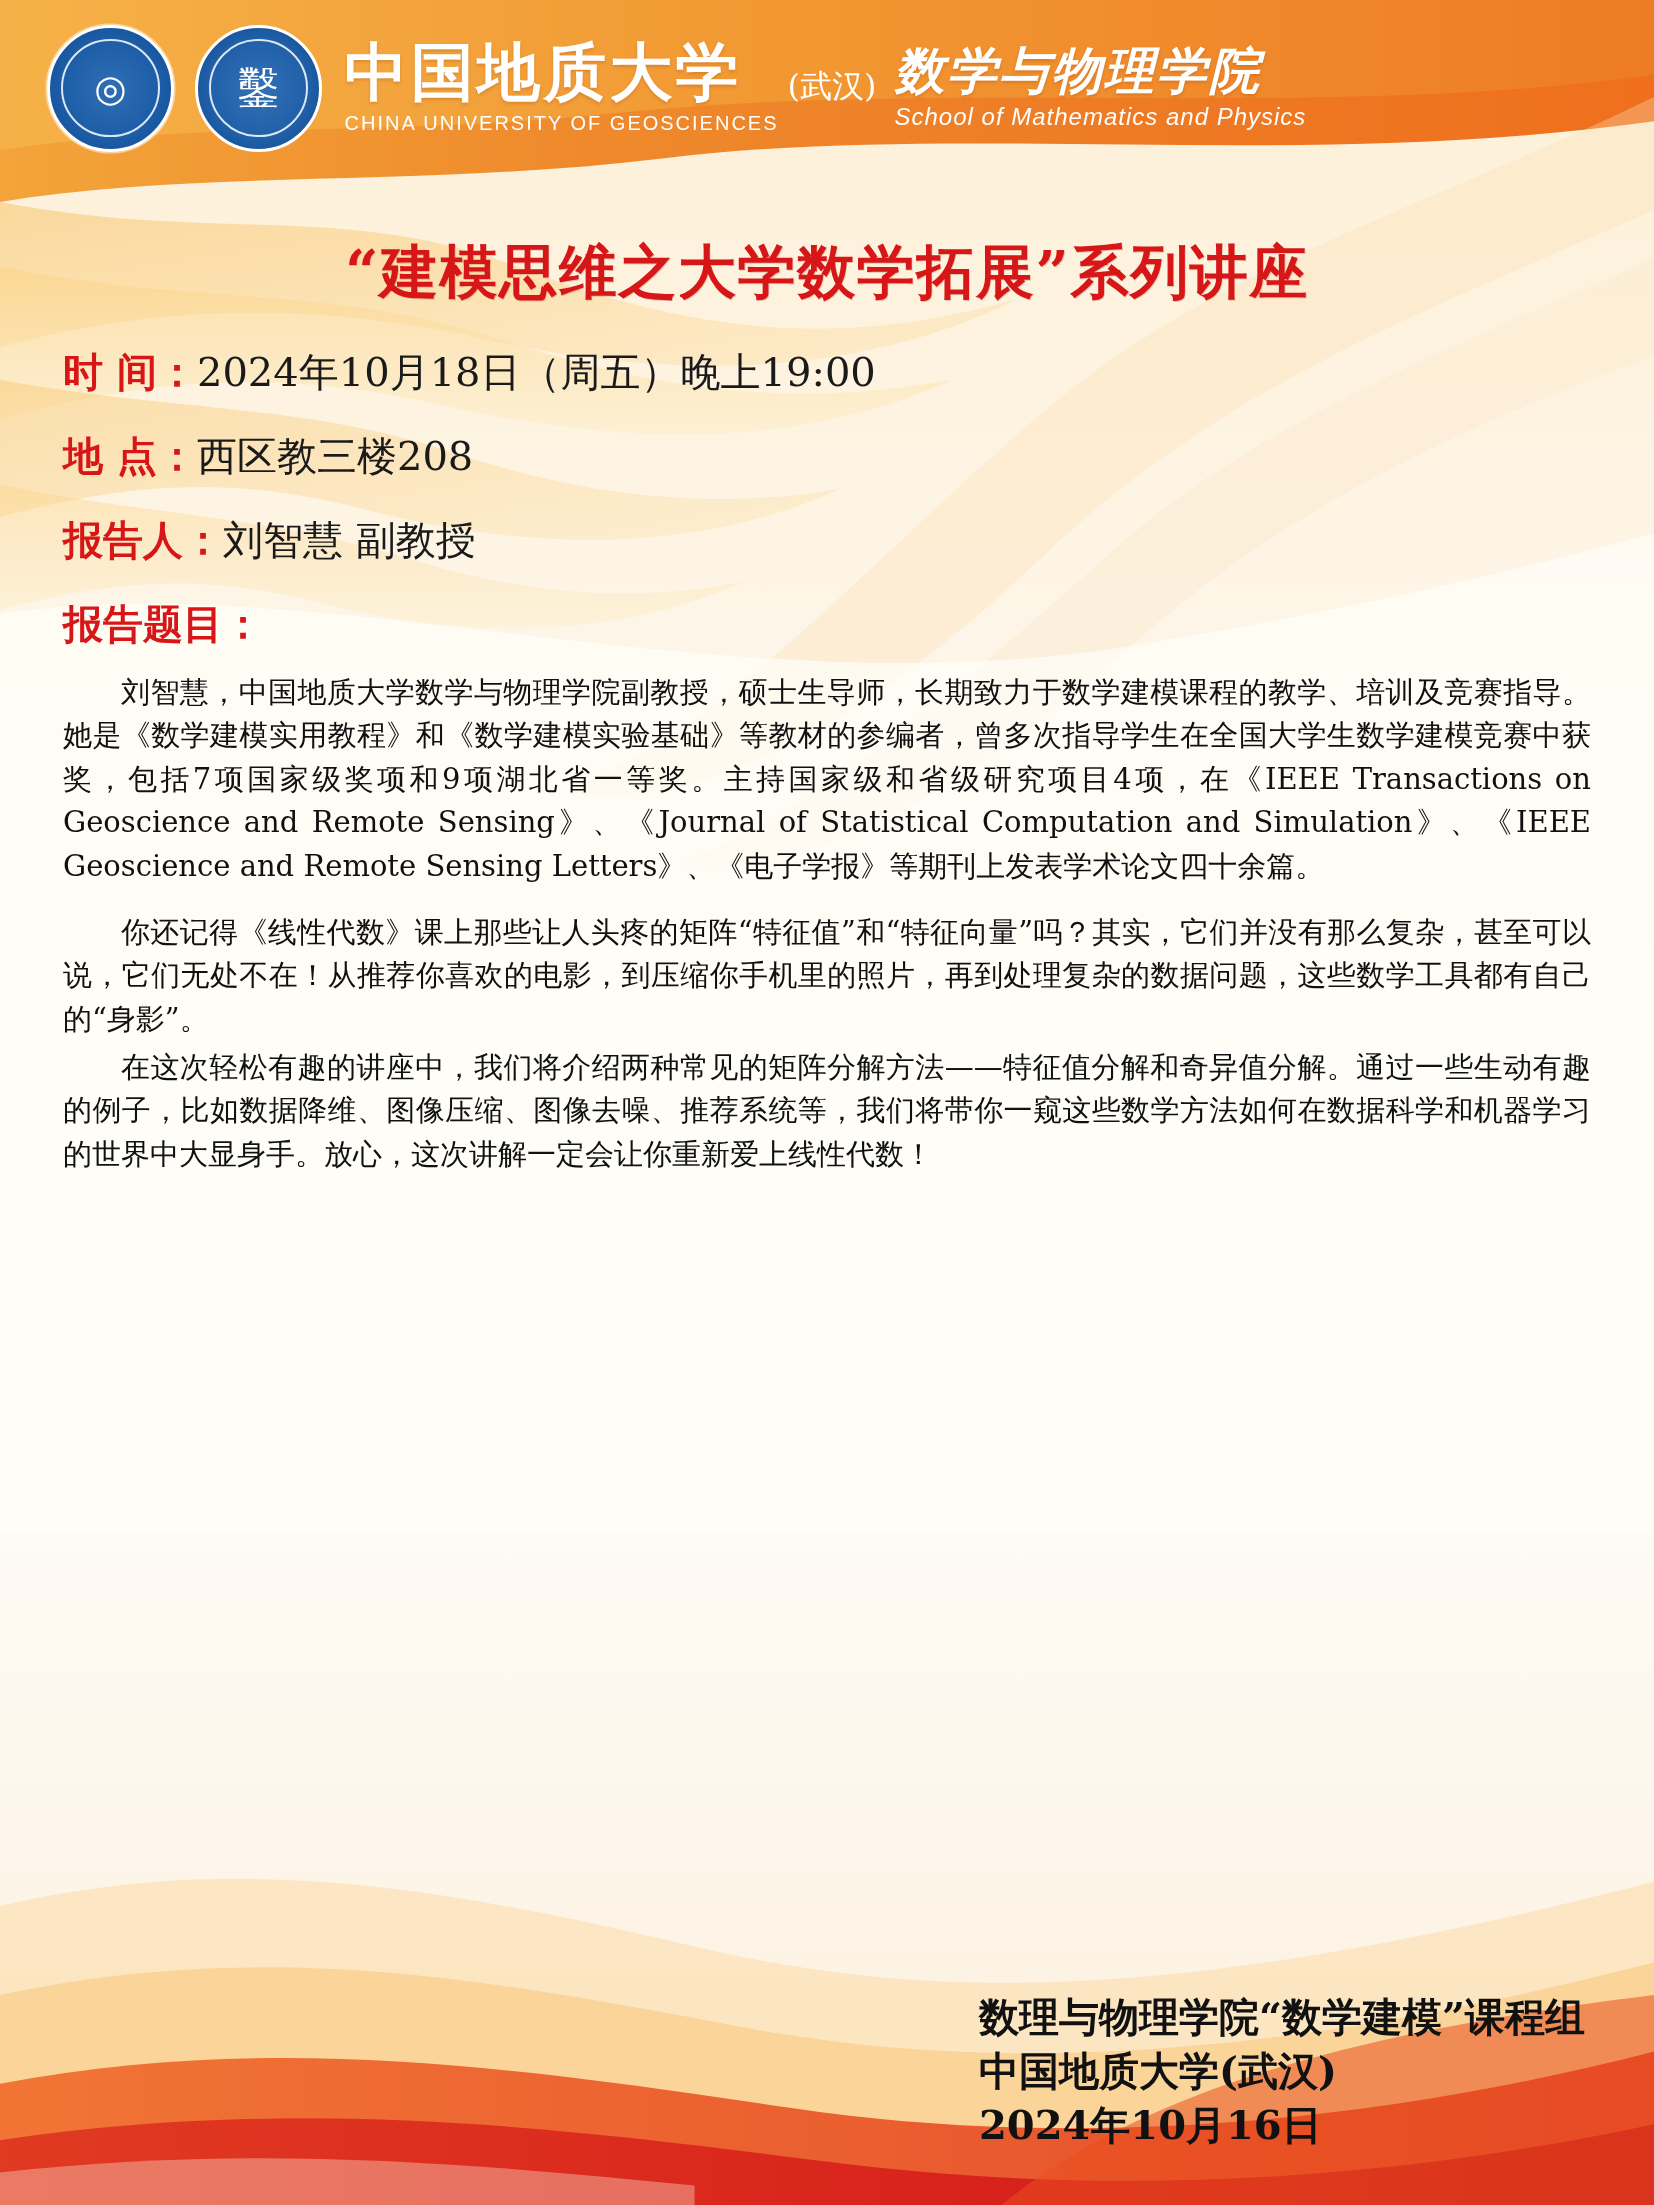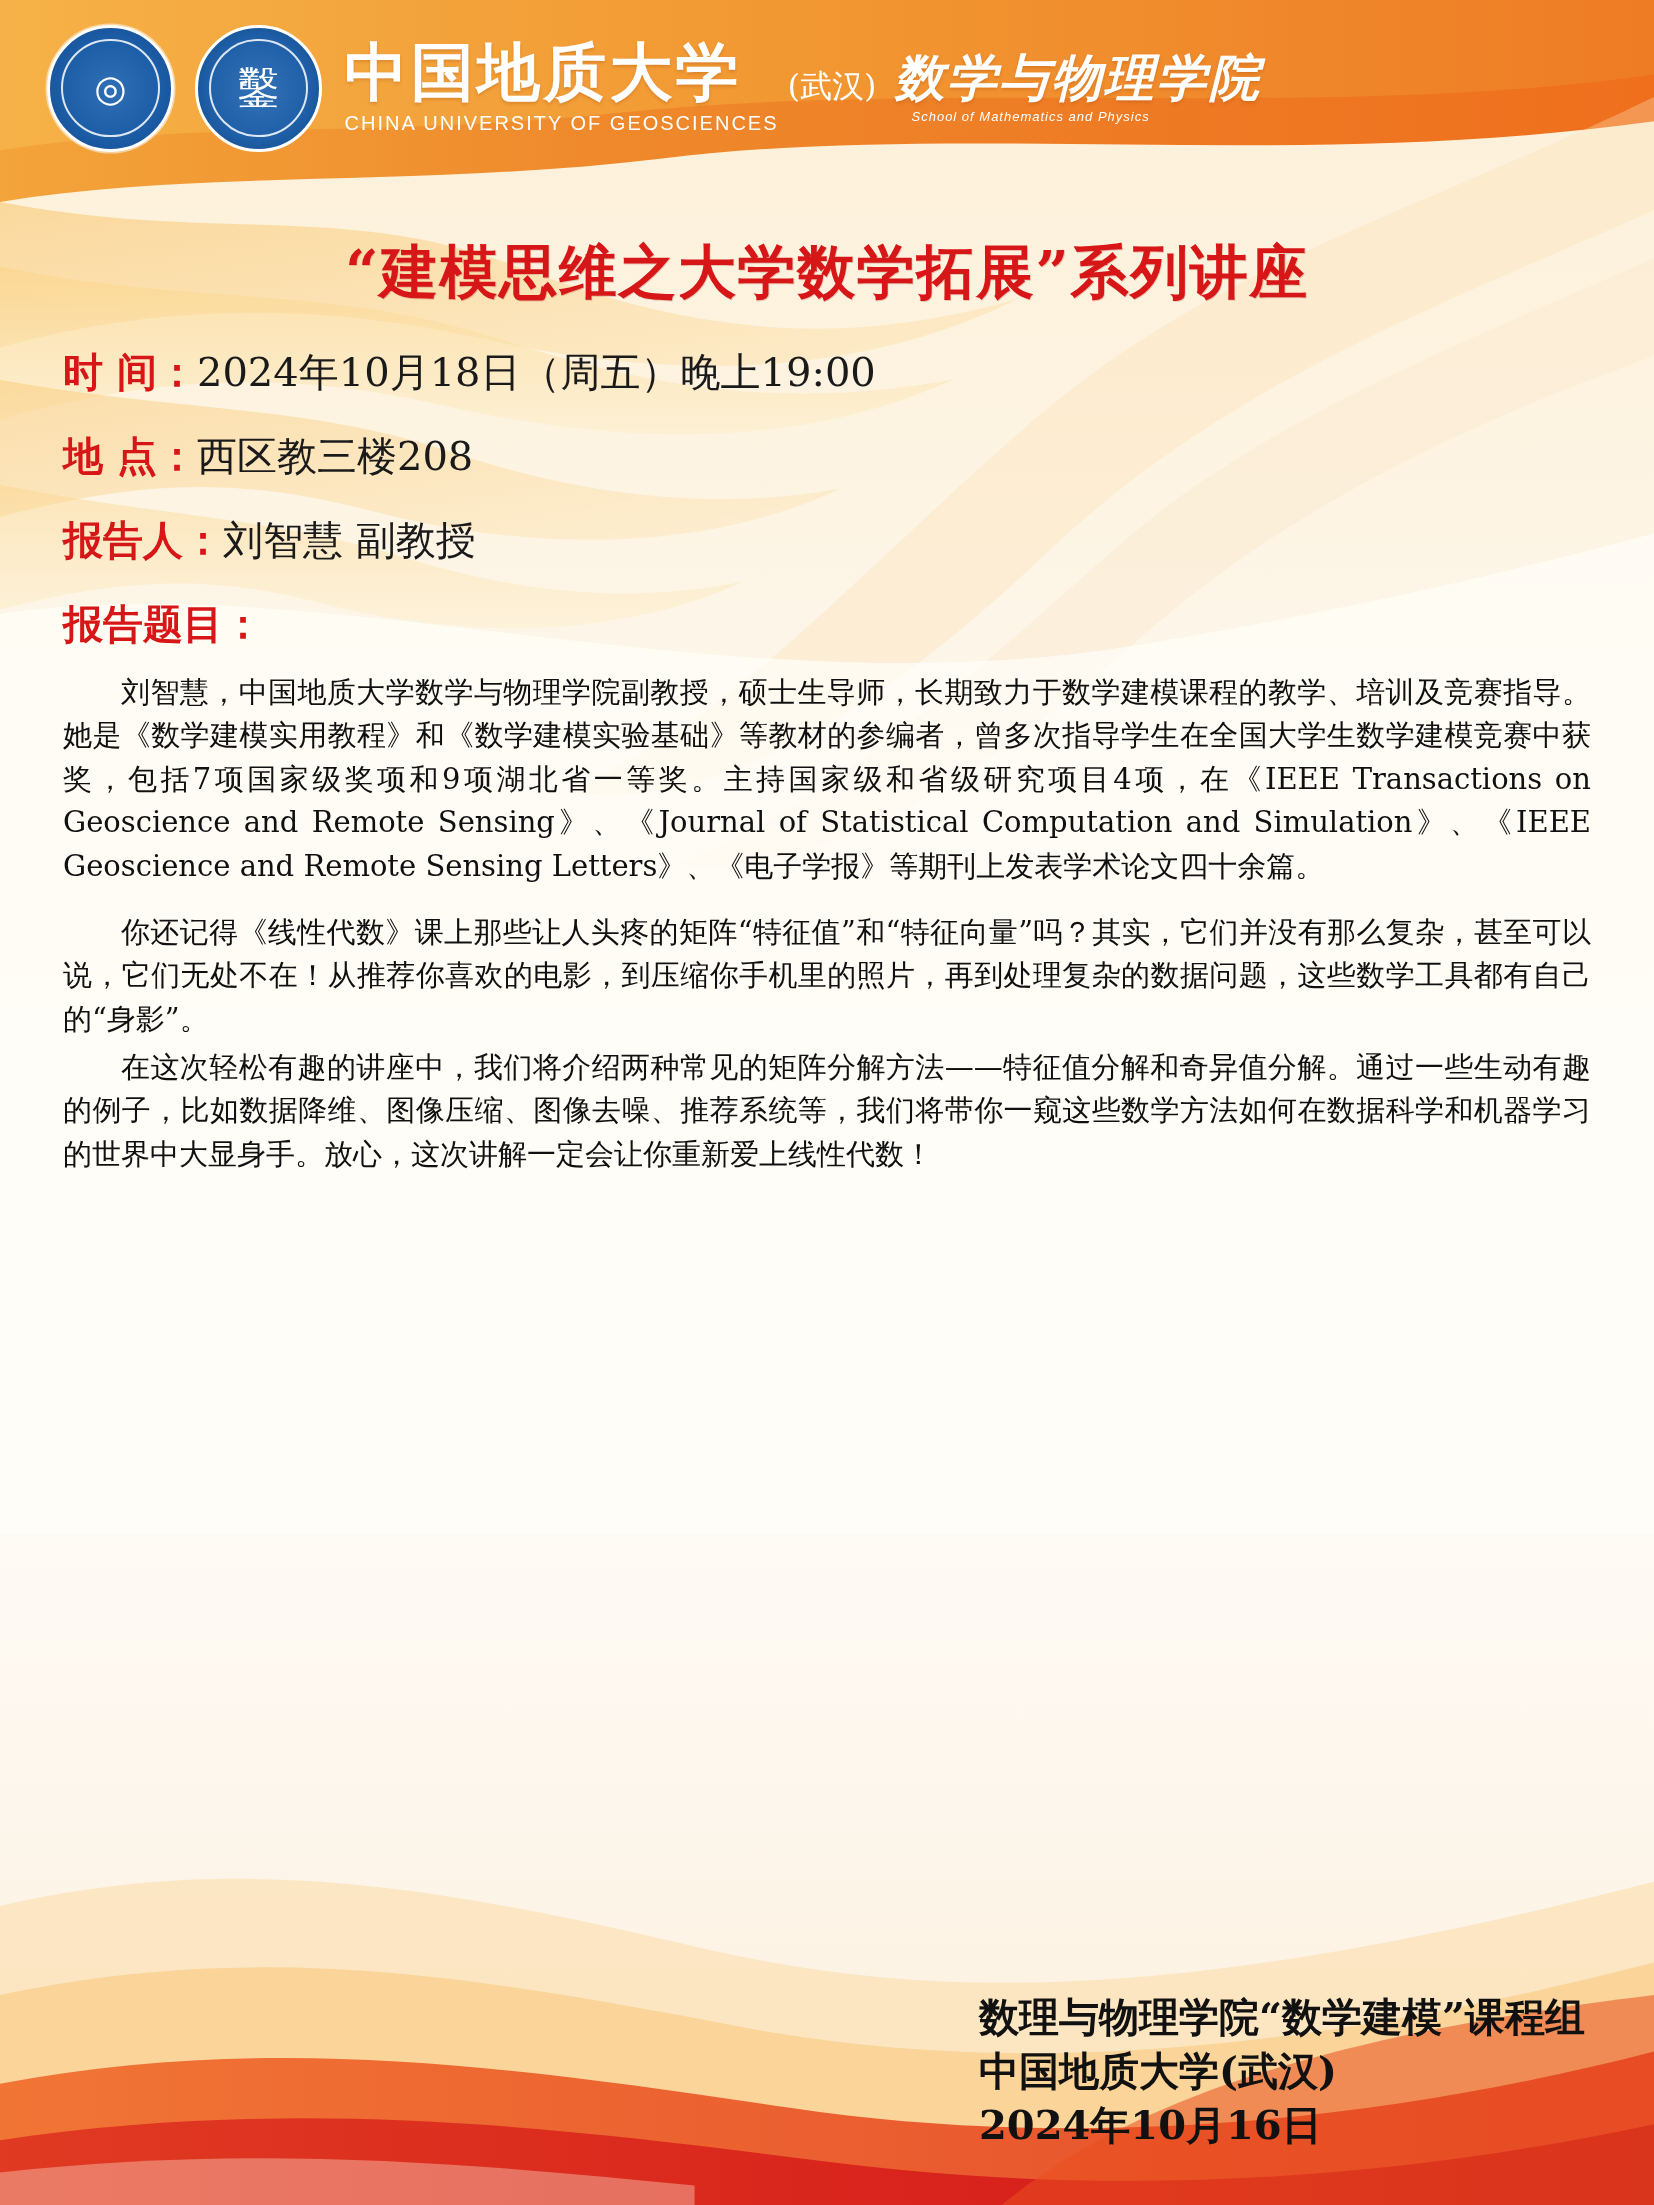--- a/index.html
+++ b/index.html
@@ -119,25 +119,24 @@
     color: #ffffff;
     font-size: 50px;
     font-weight: bold;
     letter-spacing: 2.4px;
     line-height: 1.05;
     font-family: "DejaVu Serif", serif;
     text-shadow: 0 1.6px 3.2px rgba(150,60,0,.25);
   }
   .school-en {
     color: #ffffff;
-    font-size: 13px;
+    font-size: 24px;
     letter-spacing: 1px;
     font-family: "Liberation Sans", sans-serif;
     margin-top: 4.8px;
-    margin-left: 17px;
   }
 
   
   .content {
     position: relative;
     z-index: 5;
     padding: 0 63px;
   }
   .title {
     text-align: center;

